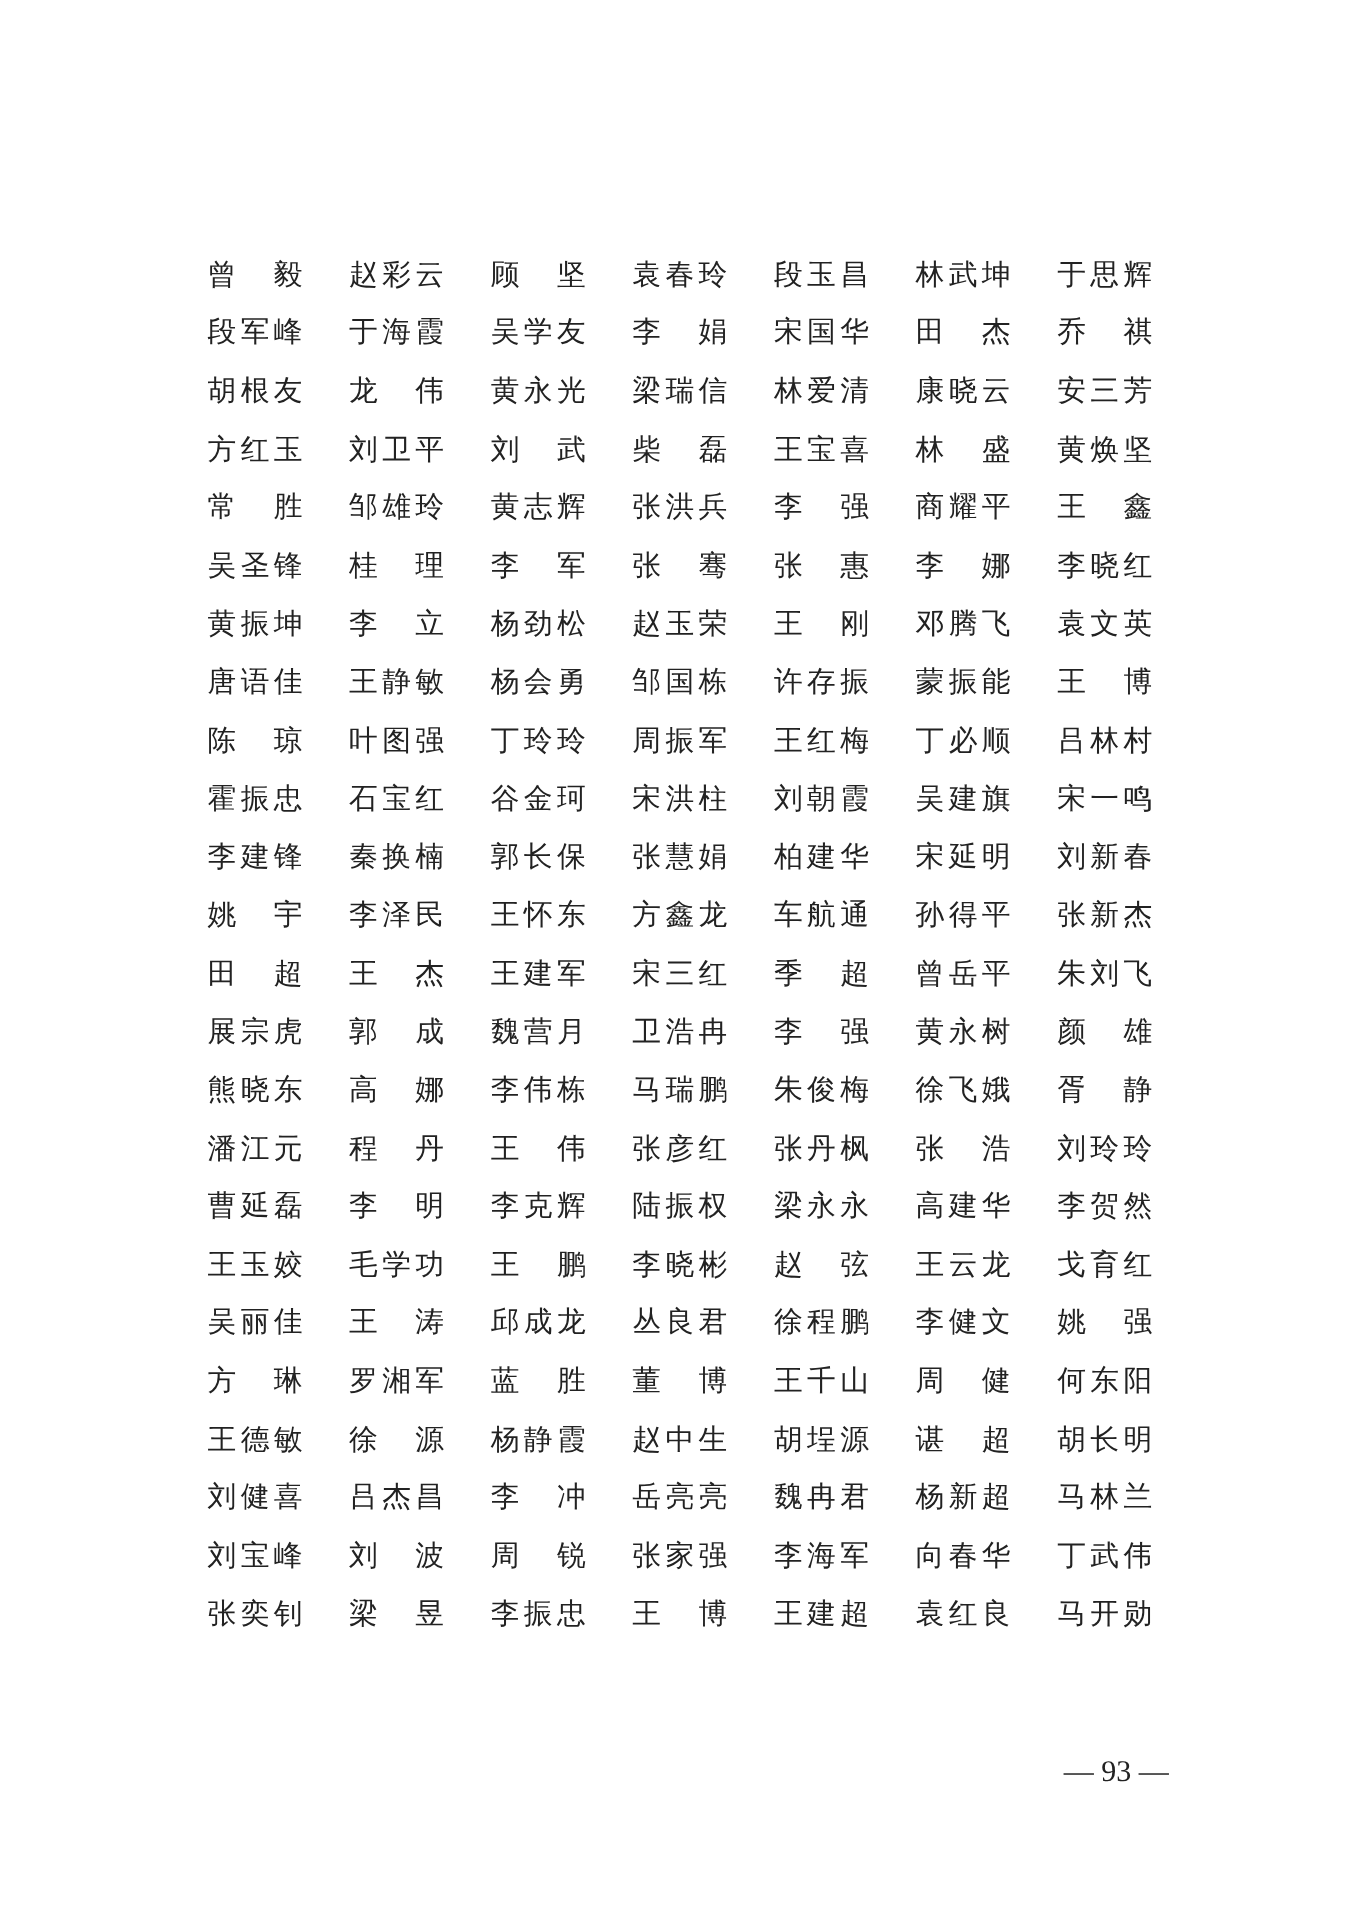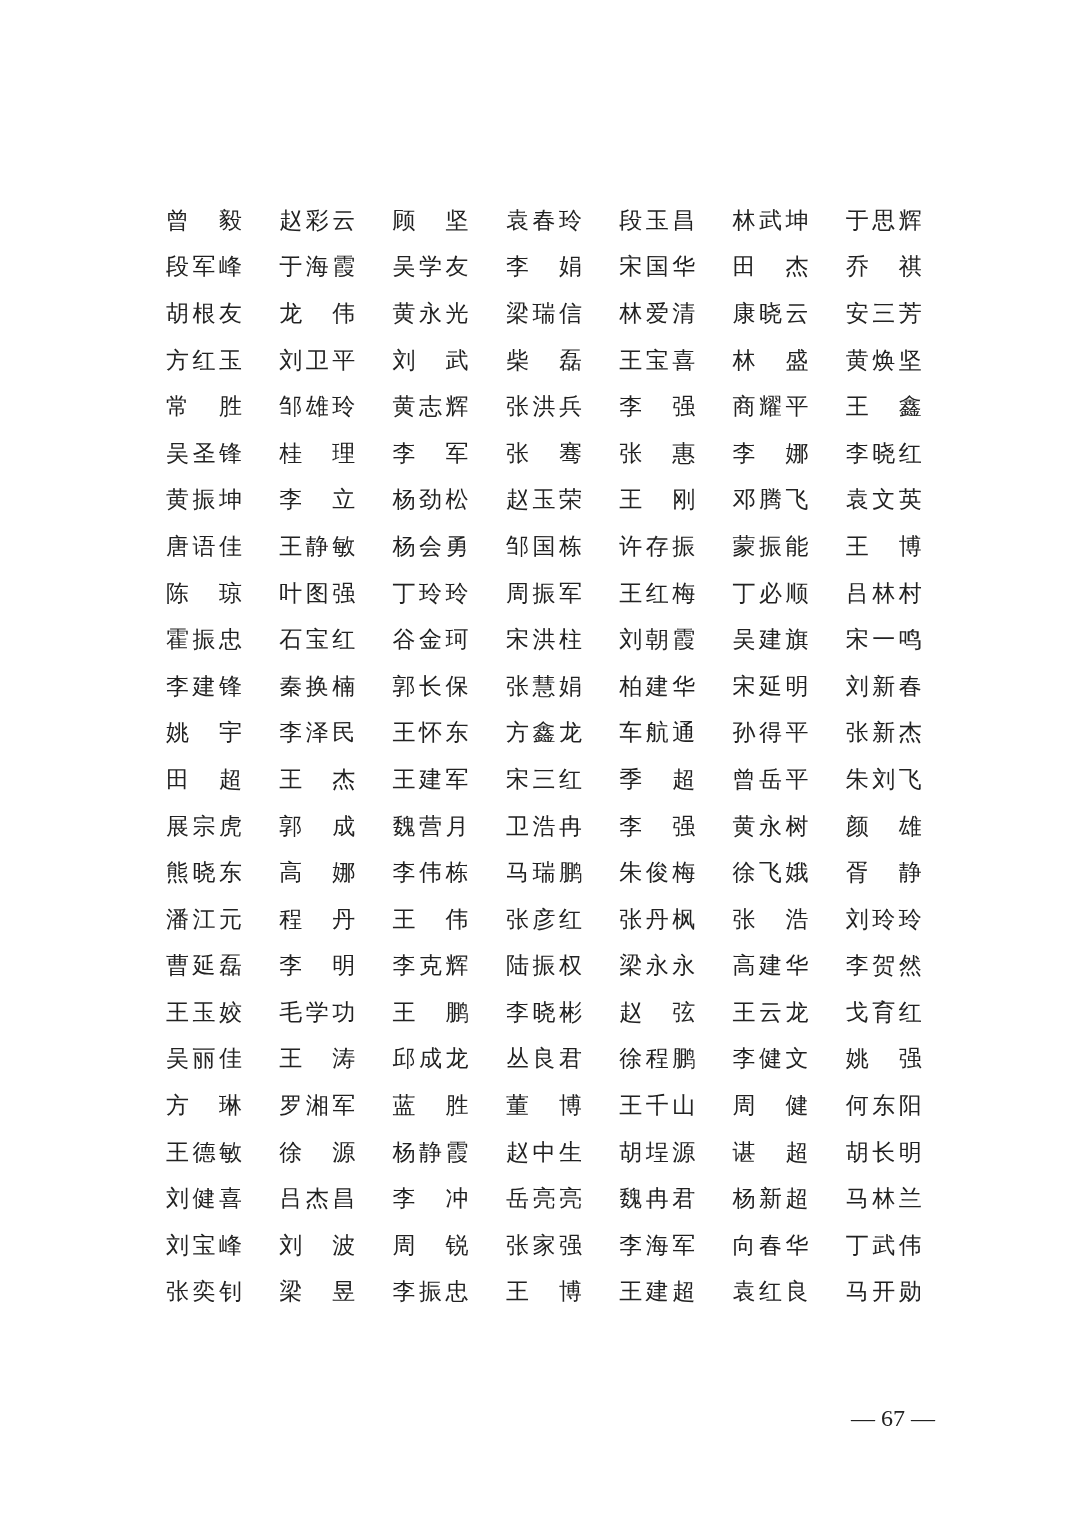--- a/index.html
+++ b/index.html
@@ -818,13 +818,13 @@
       <span>红</span>
       <span>良</span>
     </div>
     <div class="name">
       <span>马</span>
       <span>开</span>
       <span>勋</span>
     </div>
   </div>
 
-<div class="page-number">— 67 —</div>
+<div class="page-number">— 93 —</div>
 
 </body></html>

